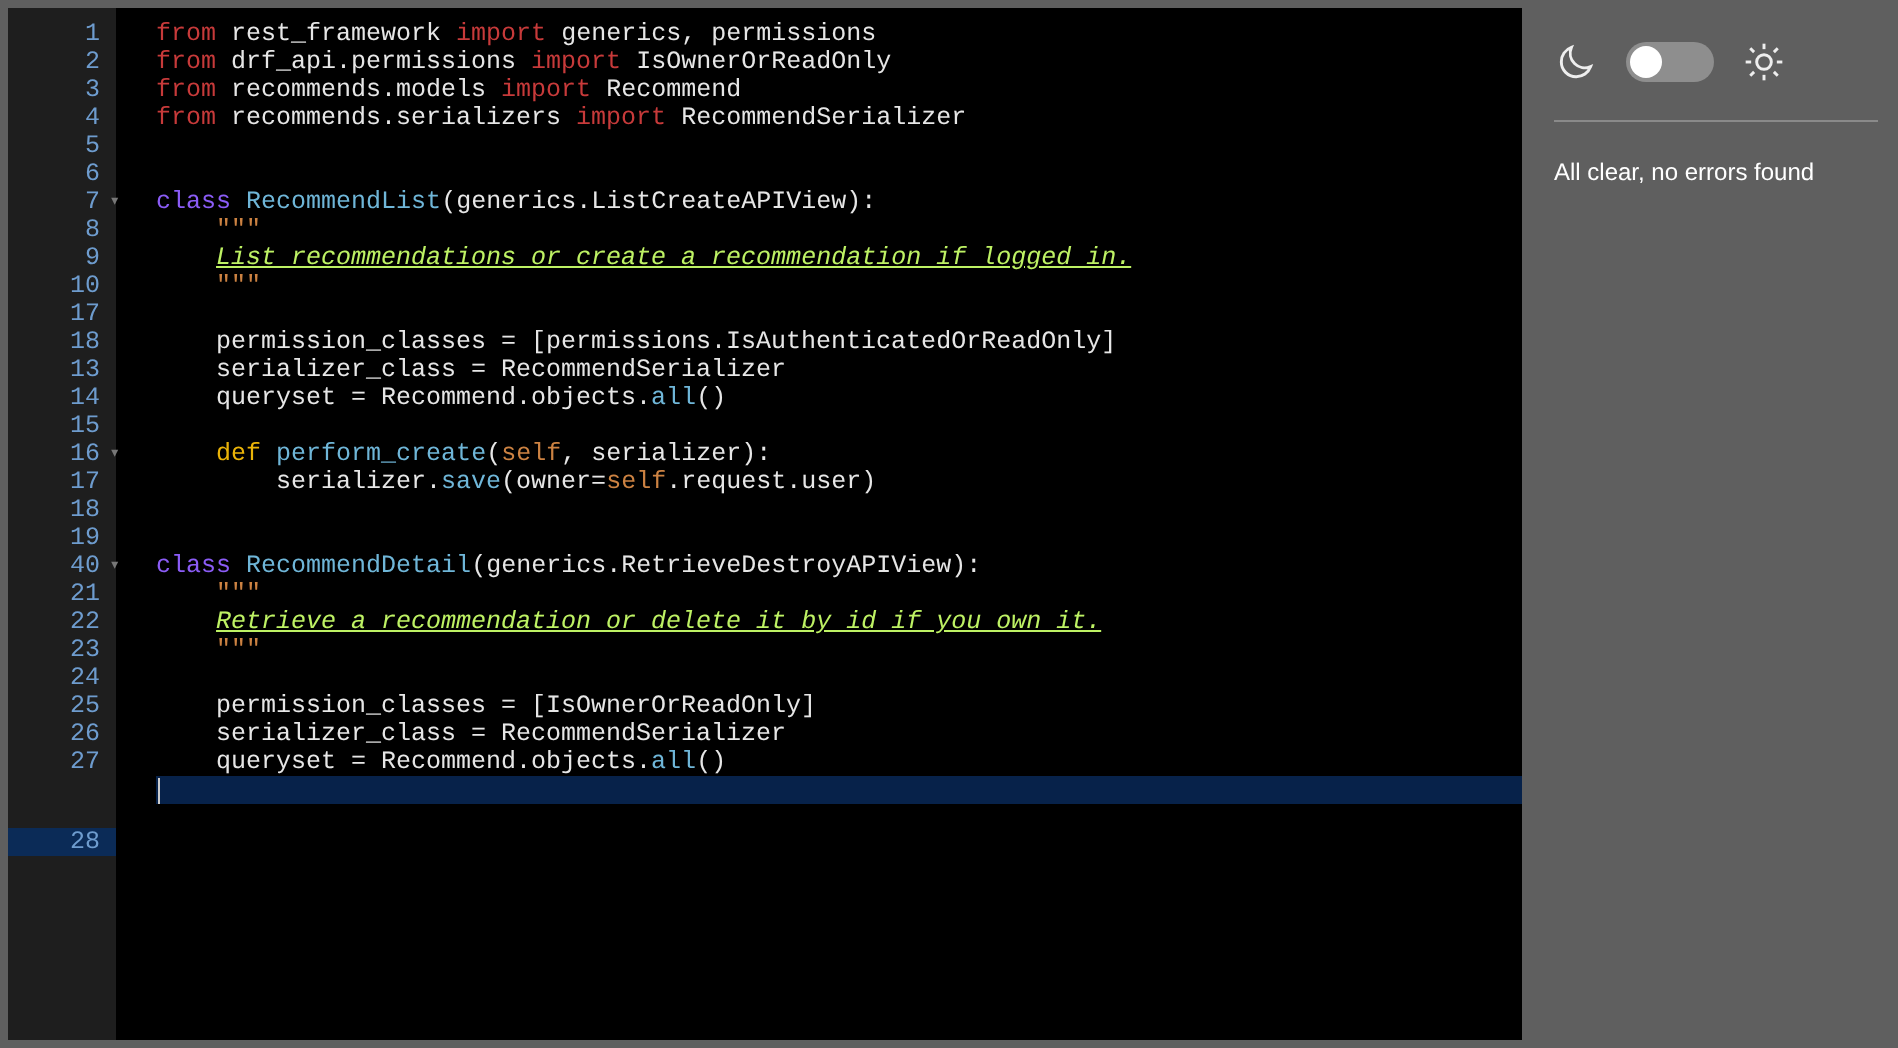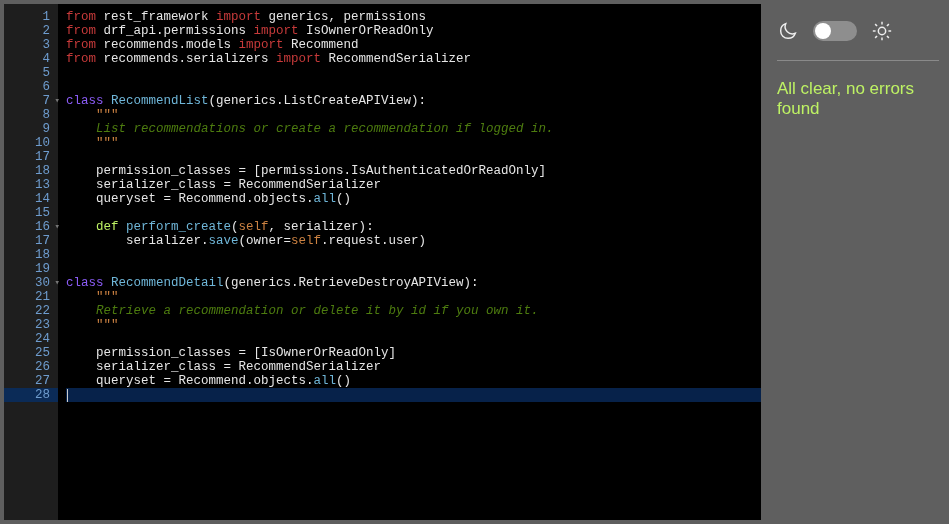--- a/index.html
+++ b/index.html
@@ -39,39 +39,40 @@
     right:-2px;
     top:0;
     font-size:9px;
   }
   .code {
     flex:1;
     padding:6px 0 0 8px;
     color:#ddd;
     white-space:pre;
     position:relative;
+    margin-left:12px;
   }
   .code .line { height:14px; }
   .active { background:#07224a; }
-  .gut-active { background:#0b2b57; }
+  .gut-active { background:#0b2b57;margin-top:26px; }
   .cursor {
     display:inline-block;
     width:1px; height:13px;
     background:#ccc;
     vertical-align:text-bottom;
     margin-left:1px;
   }
   .kw-from  { color:#c73a3a; }
   .kw-import{ color:#c73a3a; }
   .kw-class { color:#8b5cf6; }
-  .kw-def   { color:#bef264; }
+  .kw-def   { color:#eab308; }
   .kw-self  { color:#cc8242; }
   .name     { color:#e6e6e6; }
   .func     { color:#6fb6d8;text-align:center; }
-  .docstr   { color:#4d7c0f; font-style:italic; }
+  .docstr   { color:#bef264; font-style:italic;text-decoration:underline; }
   .docq     { color:#cc8242; }
 
   .side {
     flex:1;
     padding:20px 10px 10px 16px;
     color:#e8e8e8;
     min-width:0;
   }
   .settings-title, .results-title {
     font-size:22px;
@@ -96,22 +97,22 @@
   }
   .toggle .knob{
     position:absolute;
     width:16px;height:16px;
     background:#fff;
     border-radius:50%;
     top:2px;left:2px;
   }
   .icon-stroke { stroke:#eee; stroke-width:1.6; fill:none; }
   .results-text{
-    font-size:17px;
-    color:#bef264;
+    font-size:12px;
+    color:#ffffff;
   }
 </style>
 </head>
 <body>
 
 <div class="editor-pane">
   <div class="gutter" id="gutter">
       <div class="ln">1</div>
       <div class="ln">2</div>
       <div class="ln">3</div>
@@ -124,21 +125,21 @@
       <div class="ln">10</div>
       <div class="ln">17</div>
       <div class="ln">18</div>
       <div class="ln">13</div>
       <div class="ln">14</div>
       <div class="ln">15</div>
       <div class="ln fold">16</div>
       <div class="ln">17</div>
       <div class="ln">18</div>
       <div class="ln">19</div>
-      <div class="ln fold">30</div>
+      <div class="ln fold">40</div>
       <div class="ln">21</div>
       <div class="ln">22</div>
       <div class="ln">23</div>
       <div class="ln">24</div>
       <div class="ln">25</div>
       <div class="ln">26</div>
       <div class="ln">27</div>
       <div class="ln gut-active">28</div>
     </div>
   <div class="code" id="code"><div class="line"><span class="kw-from">from</span><span class="name"> rest_framework </span><span class="kw-import">import</span><span class="name"> generics, permissions</span></div><div class="line"><span class="kw-from">from</span><span class="name"> drf_api.permissions </span><span class="kw-import">import</span><span class="name"> IsOwnerOrReadOnly</span></div><div class="line"><span class="kw-from">from</span><span class="name"> recommends.models </span><span class="kw-import">import</span><span class="name"> Recommend</span></div><div class="line"><span class="kw-from">from</span><span class="name"> recommends.serializers </span><span class="kw-import">import</span><span class="name"> RecommendSerializer</span></div><div class="line"></div><div class="line"></div><div class="line"><span class="kw-class">class</span><span class="name"> </span><span class="func">RecommendList</span><span class="name">(generics.ListCreateAPIView):</span></div><div class="line"><span class="name">    </span><span class="docq">"""</span></div><div class="line"><span class="name">    </span><span class="docstr">List recommendations or create a recommendation if logged in.</span></div><div class="line"><span class="name">    </span><span class="docq">"""</span></div><div class="line"></div><div class="line"><span class="name">    permission_classes = [permissions.IsAuthenticatedOrReadOnly]</span></div><div class="line"><span class="name">    serializer_class = RecommendSerializer</span></div><div class="line"><span class="name">    queryset = Recommend.objects.</span><span class="func">all</span><span class="name">()</span></div><div class="line"></div><div class="line"><span class="name">    </span><span class="kw-def">def</span><span class="name"> </span><span class="func">perform_create</span><span class="name">(</span><span class="kw-self">self</span><span class="name">, serializer):</span></div><div class="line"><span class="name">        serializer.</span><span class="func">save</span><span class="name">(owner=</span><span class="kw-self">self</span><span class="name">.request.user)</span></div><div class="line"></div><div class="line"></div><div class="line"><span class="kw-class">class</span><span class="name"> </span><span class="func">RecommendDetail</span><span class="name">(generics.RetrieveDestroyAPIView):</span></div><div class="line"><span class="name">    </span><span class="docq">"""</span></div><div class="line"><span class="name">    </span><span class="docstr">Retrieve a recommendation or delete it by id if you own it.</span></div><div class="line"><span class="name">    </span><span class="docq">"""</span></div><div class="line"></div><div class="line"><span class="name">    permission_classes = [IsOwnerOrReadOnly]</span></div><div class="line"><span class="name">    serializer_class = RecommendSerializer</span></div><div class="line"><span class="name">    queryset = Recommend.objects.</span><span class="func">all</span><span class="name">()</span></div><div class="line active"><span class="cursor"></span></div></div>

